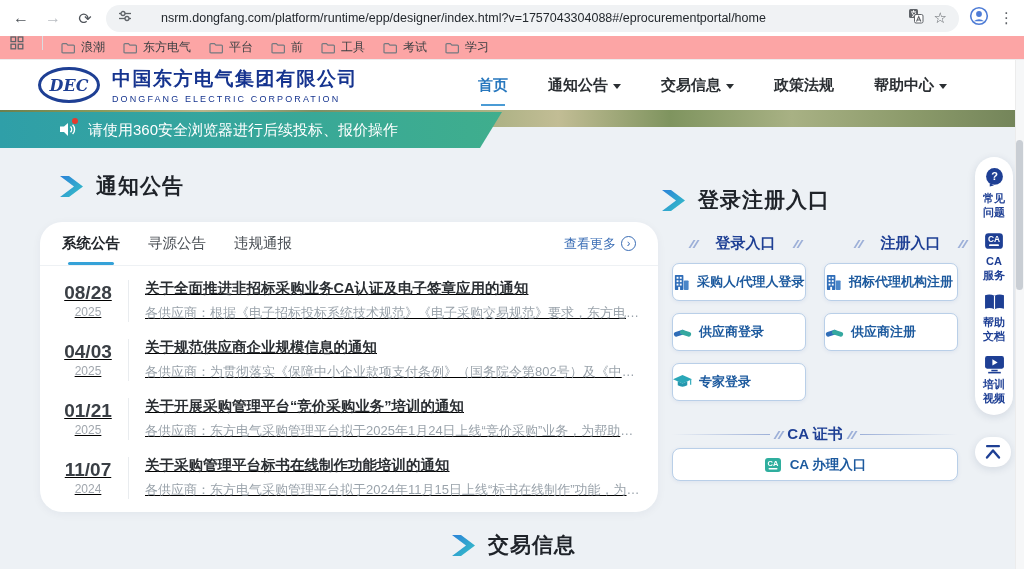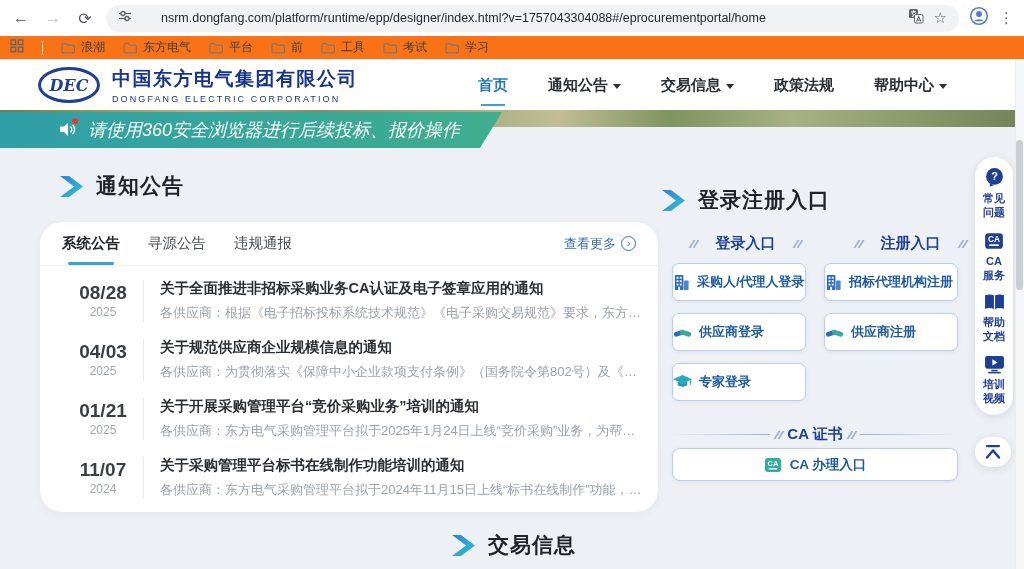--- a/index.html
+++ b/index.html
@@ -12,22 +12,22 @@
     display:flex; align-items:center; padding:0 10px; gap:10px; }
   .navic { font-size:16px; color:#50555b; width:22px; text-align:center; cursor:pointer; }
   .navic.disabled { color:#b9bdc2; }
   .omnibox { flex:1; height:27px; background:#f0f2f4; border-radius:14px; display:flex;
     align-items:center; padding:0 12px; gap:8px; }
   .urltext { font-size:12.5px; color:#24292e; flex:1; white-space:nowrap; overflow:hidden;padding-left:21px; }
   .omni-right { display:flex; align-items:center; gap:10px; }
   .star { font-size:15px; color:#5f6368; }
   .dots { font-size:15px; color:#5f6368; letter-spacing:0; }
 
-  .bookmarks { position:absolute; top:36px; left:0; right:0; height:24px; background:#f97316;
-    display:flex; align-items:center; padding:0 10px; gap:18px; border-bottom:1px solid #ececee; }
+  .bookmarks { position:absolute; top:36px; left:0; right:0; height:24px; background:#fca5a5;
+    display:flex; padding:0 10px; gap:18px; border-bottom:1px solid #ececee; }
   .bm-sep { width:1px; height:14px; background:#dadce0; }
   .bm { display:flex; align-items:center; gap:6px; font-size:12px; color:#3c4043; cursor:pointer; }
 
   
   .site-header { position:absolute; top:60px; left:0; right:9px; height:50px; background:#fff;
     display:flex; align-items:center; padding:0 38px; }
   .logo-oval { width:62px; height:36px; border:3px solid #1e3f94; border-radius:50%;
     display:flex; align-items:center; justify-content:center; flex:none; }
   .logo-oval span { font-family:"DejaVu Serif","Liberation Serif",serif; font-style:italic;
     font-weight:bold; font-size:16px; color:#1e3f94; }
@@ -45,21 +45,21 @@
 
   
   .page { position:absolute; top:110px; left:0; right:9px; bottom:0; background:#edf1f5; }
   .hero-strip { position:absolute; top:0; left:0; right:0; height:17px;
     background:linear-gradient(90deg,#6b7f4e,#8a9a5b 10%,#b9b48a 20%,#7d8f63 31%,#9aa877 43%,
       #c2bd95 55%,#7f945f 66%,#a8b184 78%,#8b9a6a 90%,#74855a); }
   .notice-banner { position:absolute; top:2px; left:0; width:502px; height:36px;
     background:linear-gradient(90deg,#2f9fa8,#3fae8d);
     clip-path:polygon(0 0,100% 0,calc(100% - 22px) 100%,0 100%);
     display:flex; align-items:center; padding-left:60px; gap:10px; z-index:3; }
-  .notice-text { color:#fff; font-size:18px;font-style:italic; }
+  .notice-text { color:#fff; font-size:15px; }
   .spk-wrap { position:relative; width:18px; height:16px; flex:none; }
   .red-dot { position:absolute; top:-4px; left:12px; width:6px; height:6px;
     background:#e53a2e; border-radius:50%; }
 
   .sec-head { position:absolute; display:flex; align-items:center; gap:13px; }
   .sec-title { font-size:21px; font-weight:bold; color:#1f2329; letter-spacing:1px; }
 
   
   .ann-card { position:absolute; left:40px; top:112px; width:618px; height:290px; background:#fff;
     border-radius:22px; box-shadow:0 2px 10px rgba(20,40,80,.05); }
@@ -68,21 +68,21 @@
   .tab { font-size:14.5px; color:#4a4f55; cursor:pointer; position:relative; height:100%;
     display:flex; align-items:center; }
   .tab.active { font-weight:bold; color:#22262b; }
   .tab.active::after { content:''; position:absolute; left:6px; right:6px; bottom:0;
     height:3px; border-radius:2px; background:#35a2d8; }
   .viewmore { margin-left:auto; display:flex; align-items:center; gap:5px; color:#3a6db5;
     font-size:13px; cursor:pointer; }
   .vm-circ { width:15px; height:15px; border:1.2px solid #3a6db5; border-radius:50%;
     display:flex; align-items:center; justify-content:center; font-size:11px; line-height:1;
     padding-bottom:1px; }
-  .ann-list { padding:5px 16px 0 31px; }
+  .ann-list { padding:5px 16px 0 16px;text-decoration:underline; }
   .aitem { display:flex; align-items:center; height:59px; cursor:pointer; }
   .adate { width:64px; text-align:center; flex:none; }
   .adate .md { font-size:19px; font-weight:bold; color:#3a3f45; }
   .adate .yr { font-size:12px; color:#a0a6ad; margin-top:1px; }
   .adiv { width:1px; height:42px; background:#e9ecef; margin:0 16px 0 8px; flex:none; }
   .atext { flex:1; min-width:0; }
   .atitle { font-size:14.5px; font-weight:bold; color:#2b2f33; white-space:nowrap;
     overflow:hidden; text-overflow:ellipsis; }
   .adesc { font-size:13px; color:#9aa3ab; margin-top:6px; white-space:nowrap;
     overflow:hidden; text-overflow:ellipsis; }

